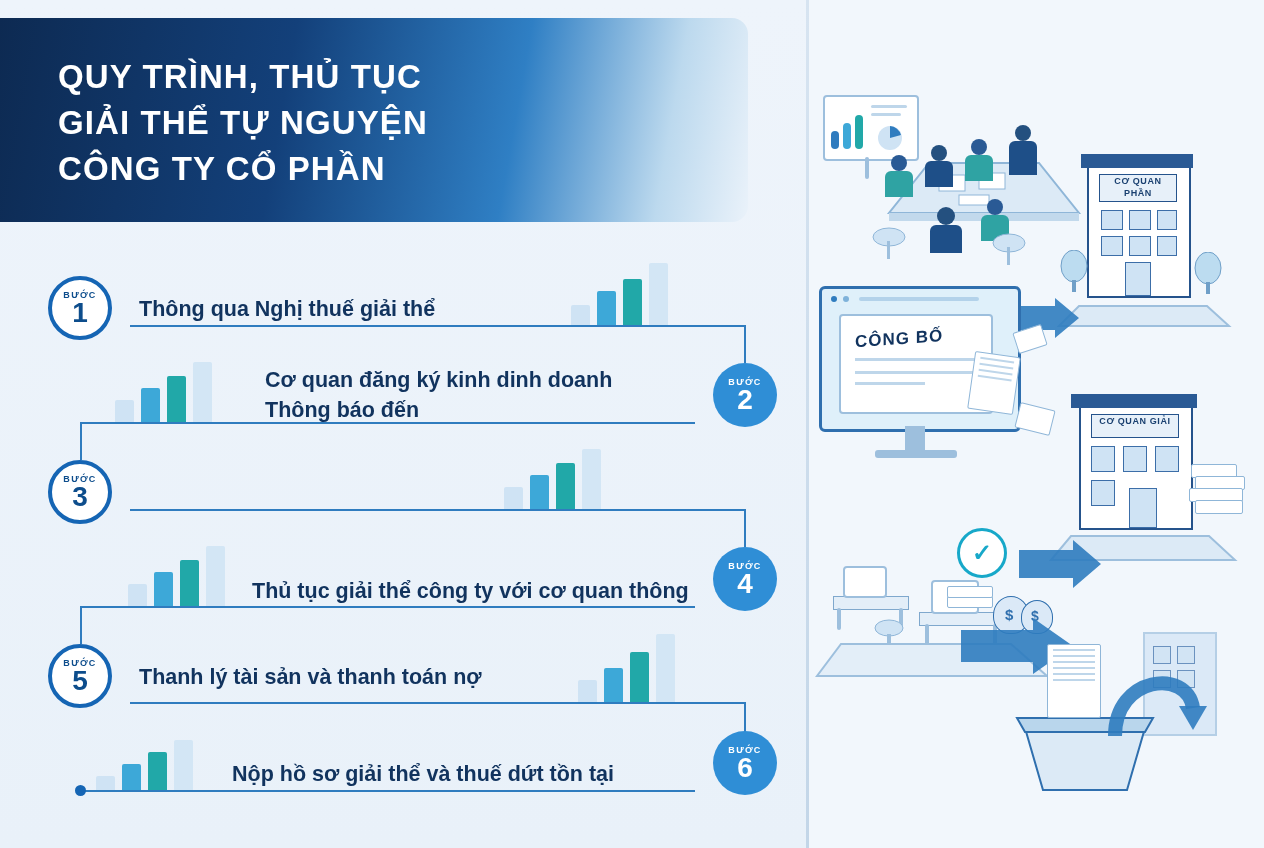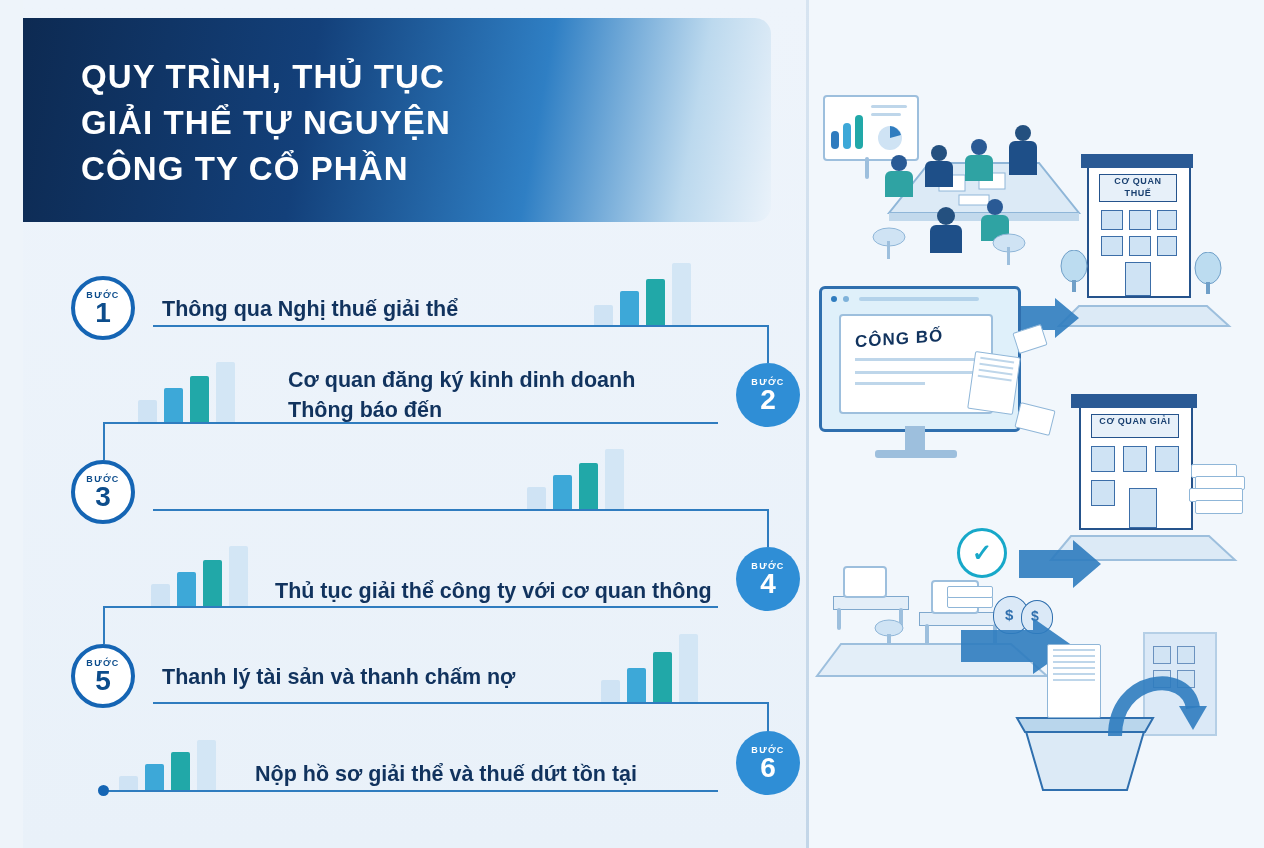--- a/index.html
+++ b/index.html
@@ -7,21 +7,20 @@
     width:1264px;height:848px;
     background:#eef4fa;
     font-family:"Liberation Sans", sans-serif;
     overflow:hidden;
     position:relative;
   }
   
   #left-panel{
     position:absolute;left:0;top:0;width:806px;height:848px;
     background:linear-gradient(180deg,#eef4fb 0%,#e9f1f9 100%);
-    margin-left:23px;
   }
   #divider{
     position:absolute;left:806px;top:0;width:3px;height:848px;
     background:linear-gradient(180deg,#d7e4f1,#c3d6e8);
   }
   #right-panel{
     position:absolute;left:809px;top:0;width:455px;height:848px;
     background:#f2f7fc;
   }
   
@@ -170,21 +169,21 @@
   <div class="bars" style="left:578px;top:634px;height:68px;">
     <div class="bar" style="height:22px;background:#cfe3f4;"></div>
     <div class="bar" style="height:34px;background:#3da8d8;"></div>
     <div class="bar" style="height:50px;background:#21a8a8;"></div>
     <div class="bar" style="height:68px;background:#d3e6f5;"></div>
   </div>
   <div class="badge" style="left:48px;top:644px;">
     <span class="b-label">BƯỚC</span>
     <span class="b-num">5</span>
   </div>
-  <div class="step-text" style="left:139px;top:663px;">Thanh lý tài sản và thanh chấm nợ</div>
+  <div class="step-text" style="left:139px;top:663px;">Thanh lý tài sản và thanh toán nợ</div>
   <div class="hline" style="left:130px;top:702px;width:615px;"></div>
   <div class="vline" style="left:744px;top:702px;height:38px;"></div>
 
   <div class="bars" style="left:96px;top:740px;height:50px;">
     <div class="bar" style="height:14px;background:#cfe3f4;"></div>
     <div class="bar" style="height:26px;background:#3da8d8;"></div>
     <div class="bar" style="height:38px;background:#21a8a8;"></div>
     <div class="bar" style="height:50px;background:#d3e6f5;"></div>
   </div>
   <div class="badge filled" style="left:713px;top:731px;">
@@ -253,21 +252,21 @@
       <rect x="28" y="34" width="3" height="18" fill="#9dbfdd"></rect>
       <ellipse cx="150" cy="36" rx="16" ry="9" fill="#cfe3f4" stroke="#8fb6d8"></ellipse>
       <rect x="148" y="40" width="3" height="18" fill="#9dbfdd"></rect>
     </svg>
   </div>
 
   <div class="ill" style="left:248px;top:140px;width:180px;height:190px;">
     <div class="bldg-body" style="position:absolute;left:30px;top:24px;width:100px;height:130px;"></div>
     <div class="roofdark" style="position:absolute;left:24px;top:14px;width:112px;height:14px;"></div>
     <div class="sign" style="position:absolute;left:42px;top:34px;width:76px;height:26px;">
-      <span>CƠ QUAN THUẾ</span>
+      <span>CƠ QUAN PHẦN</span>
     </div>
     <div class="win" style="position:absolute;left:44px;top:70px;width:20px;height:18px;"></div>
     <div class="win" style="position:absolute;left:72px;top:70px;width:20px;height:18px;"></div>
     <div class="win" style="position:absolute;left:100px;top:70px;width:18px;height:18px;"></div>
     <div class="win" style="position:absolute;left:44px;top:96px;width:20px;height:18px;"></div>
     <div class="win" style="position:absolute;left:72px;top:96px;width:20px;height:18px;"></div>
     <div class="win" style="position:absolute;left:100px;top:96px;width:18px;height:18px;"></div>
     <div class="win" style="position:absolute;left:68px;top:122px;width:24px;height:32px;"></div>
     <svg width="180" height="46" style="position:absolute;left:0px;top:146px;">
       <polygon points="22,20 150,20 172,40 2,40" fill="#dceaf6" stroke="#9dbfdd" stroke-width="2"></polygon>

